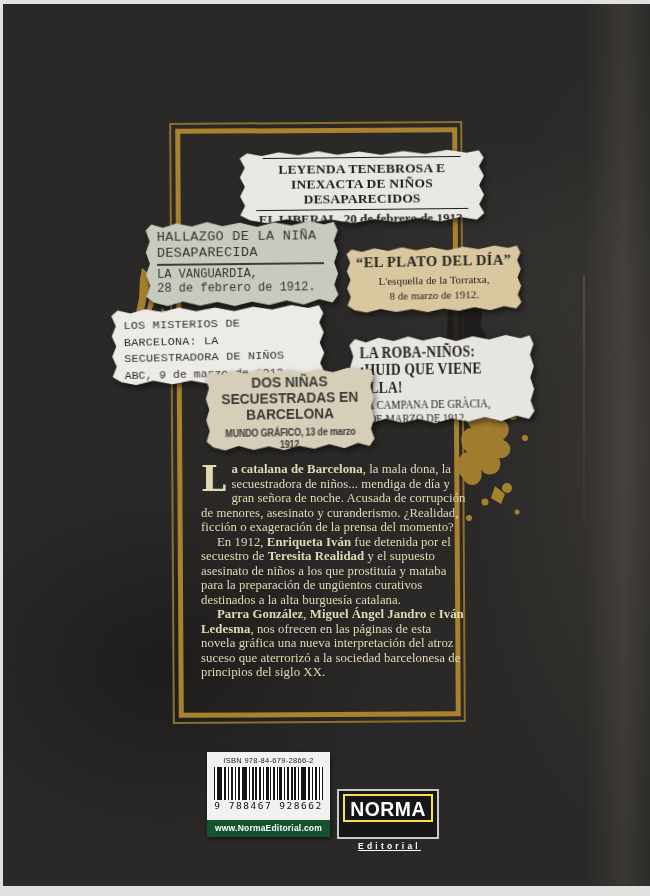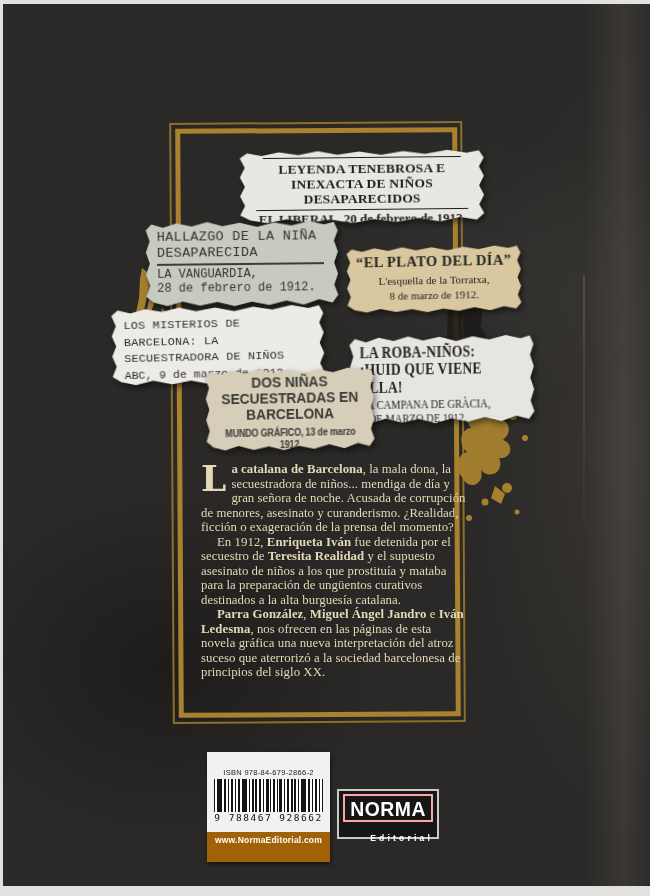--- a/index.html
+++ b/index.html
@@ -67,36 +67,36 @@
   
   #synopsis{position:absolute;left:201px;top:462px;width:266px;z-index:3;color:#e4d8b6;
     font:400 12.8px/14.5px "Liberation Serif",serif;letter-spacing:.05px;}
   #synopsis p{margin:0;}
   #synopsis p.indent{text-indent:16px;}
   #dropcap{float:left;font:700 36px/28px "DejaVu Serif",serif;margin:2px 5px 0 0;}
   #synopsis b{font-weight:700;}
   
   #barcode-block{position:absolute;left:207px;top:752px;width:123px;z-index:3;
     filter:drop-shadow(1px 2px 2px rgba(0,0,0,.5));}
-  #barcode-white{background:#f2f1ef;padding-top:16px;height:64px;}
+  #barcode-white{background:#f2f1ef;padding-top:4px;height:64px;}
   #isbn-label{font:400 7.5px/9px "Liberation Sans",sans-serif;color:#222;text-align:center;letter-spacing:.3px;}
   #bars{height:33px;margin:2px 7px 0;background-color:#fff;
     background-image:
       repeating-linear-gradient(90deg,#141414 0 1.5px,rgba(0,0,0,0) 1.5px 3.5px),
       repeating-linear-gradient(90deg,rgba(0,0,0,0) 0 5px,#141414 5px 7px,rgba(0,0,0,0) 7px 12px);}
   #barcode-digits{font:400 9.5px/11px "DejaVu Sans Mono",monospace;color:#111;text-align:center;letter-spacing:1.5px;}
-  #website-band{background:#a16207;height:30px;}
+  #website-band{background:#14532d;height:17px;}
   #website{font:700 8.5px/17px "Liberation Sans",sans-serif;color:#fff;text-align:center;letter-spacing:.2px;}
   #norma-logo{position:absolute;left:337px;top:789px;width:102px;height:50px;box-sizing:border-box;
     border:2px solid #c9c9c9;background:#161616;padding:3px 4px;z-index:3;}
-  #norma-inner{border:2px solid #fca5a5;height:24px;display:flex;align-items:center;justify-content:center;}
+  #norma-inner{border:2px solid #fde047;height:24px;display:flex;align-items:center;justify-content:center;}
   #norma-name{font:700 19px/19px "Liberation Sans",sans-serif;color:#fff;letter-spacing:.5px;
     transform:scaleY(1.08) scaleX(1.02);}
-  #norma-sub{font:700 8.5px/10px "Liberation Sans",sans-serif;color:#fff;text-align:right;
-    letter-spacing:3.2px;margin-top:11px;padding-left:3px;}
+  #norma-sub{font:700 8.5px/10px "Liberation Sans",sans-serif;color:#fff;text-align:center;
+    letter-spacing:3.2px;margin-top:19px;padding-left:3px;text-decoration:underline;}
   .splat{position:absolute;pointer-events:none;}
 </style>
 </head>
 <body>
 
 <div id="page">
   <div id="cover"></div>
   <div class="frame" id="frame-thin"></div>
   <div class="frame" id="frame-thick"></div>
 

